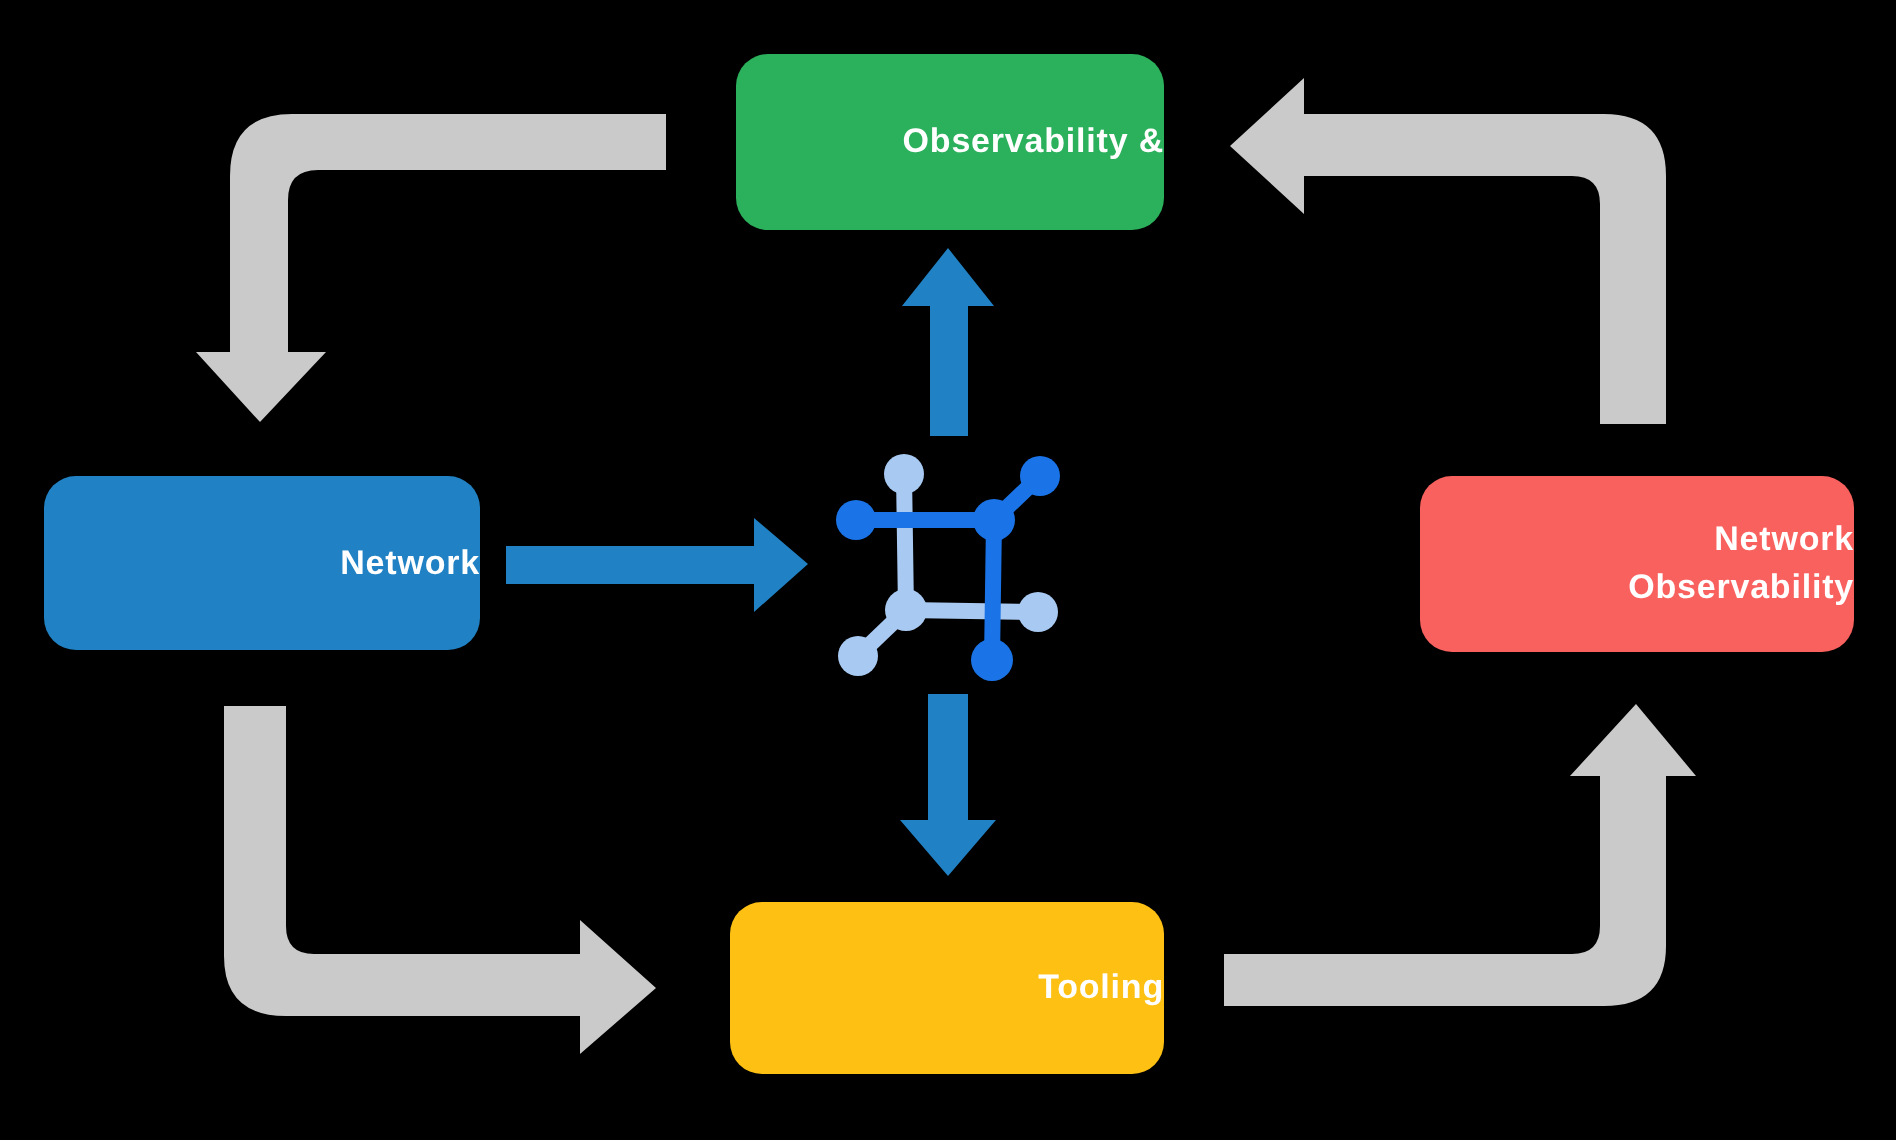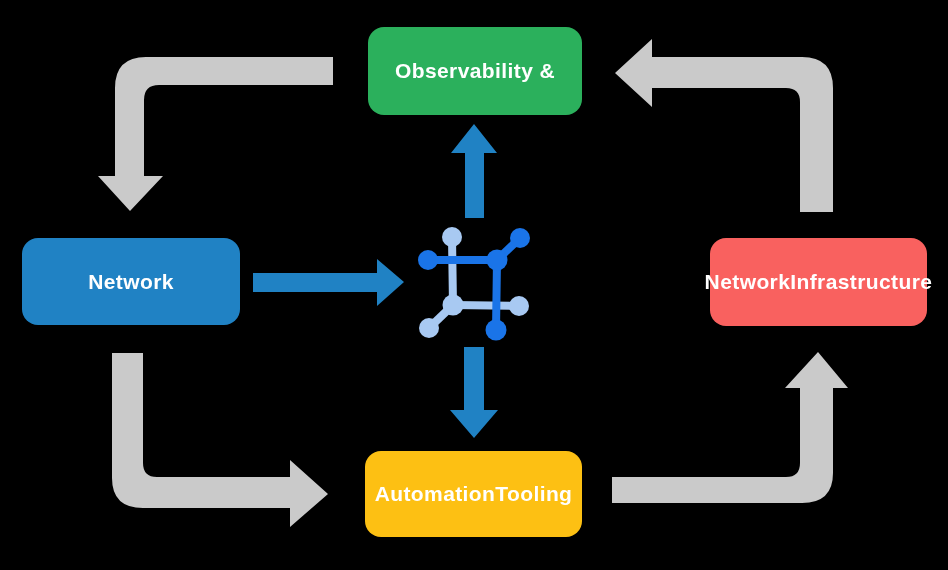--- a/index.html
+++ b/index.html
@@ -19,24 +19,25 @@
     position: absolute;
     left: 0;
     top: 0;
     width: 948px;
     height: 570px;
   }
   .node {
     position: absolute;
     border-radius: 16px;
     display: flex;
-    align-items: center;
+    flex-direction: column;
+    align-items: flex-end;
     justify-content: center;
     color: #ffffff;
-    font-size: 21px;
+    font-size: 17px;
     font-weight: 600;
     letter-spacing: 0.4px;
     line-height: 24px;
     text-align: center;
   }
   .node span { display: block; }
   .node-green  { left: 368px; top: 27px;  width: 214px; height: 88px; background: #2bb05c; }
   .node-blue   { left: 22px;  top: 238px; width: 218px; height: 87px; background: #2082c4; }
   .node-red    { left: 710px; top: 238px; width: 217px; height: 88px; background: #f9615f; }
   .node-yellow { left: 365px; top: 451px; width: 217px; height: 86px; background: #fdc013; }
@@ -88,21 +89,20 @@
   <div class="node node-green">
     <span>Observability &amp;</span>
   </div>
 
   <div class="node node-blue">
     <span>Network</span>
   </div>
 
   <div class="node node-red">
     <span>Network</span>
-    <span>Infrastructure</span>
+    <span>Observability</span>
   </div>
 
   <div class="node node-yellow">
-    <span>Automation</span>
     <span>Tooling</span>
   </div>
 
 </div>
 
 </body></html>

